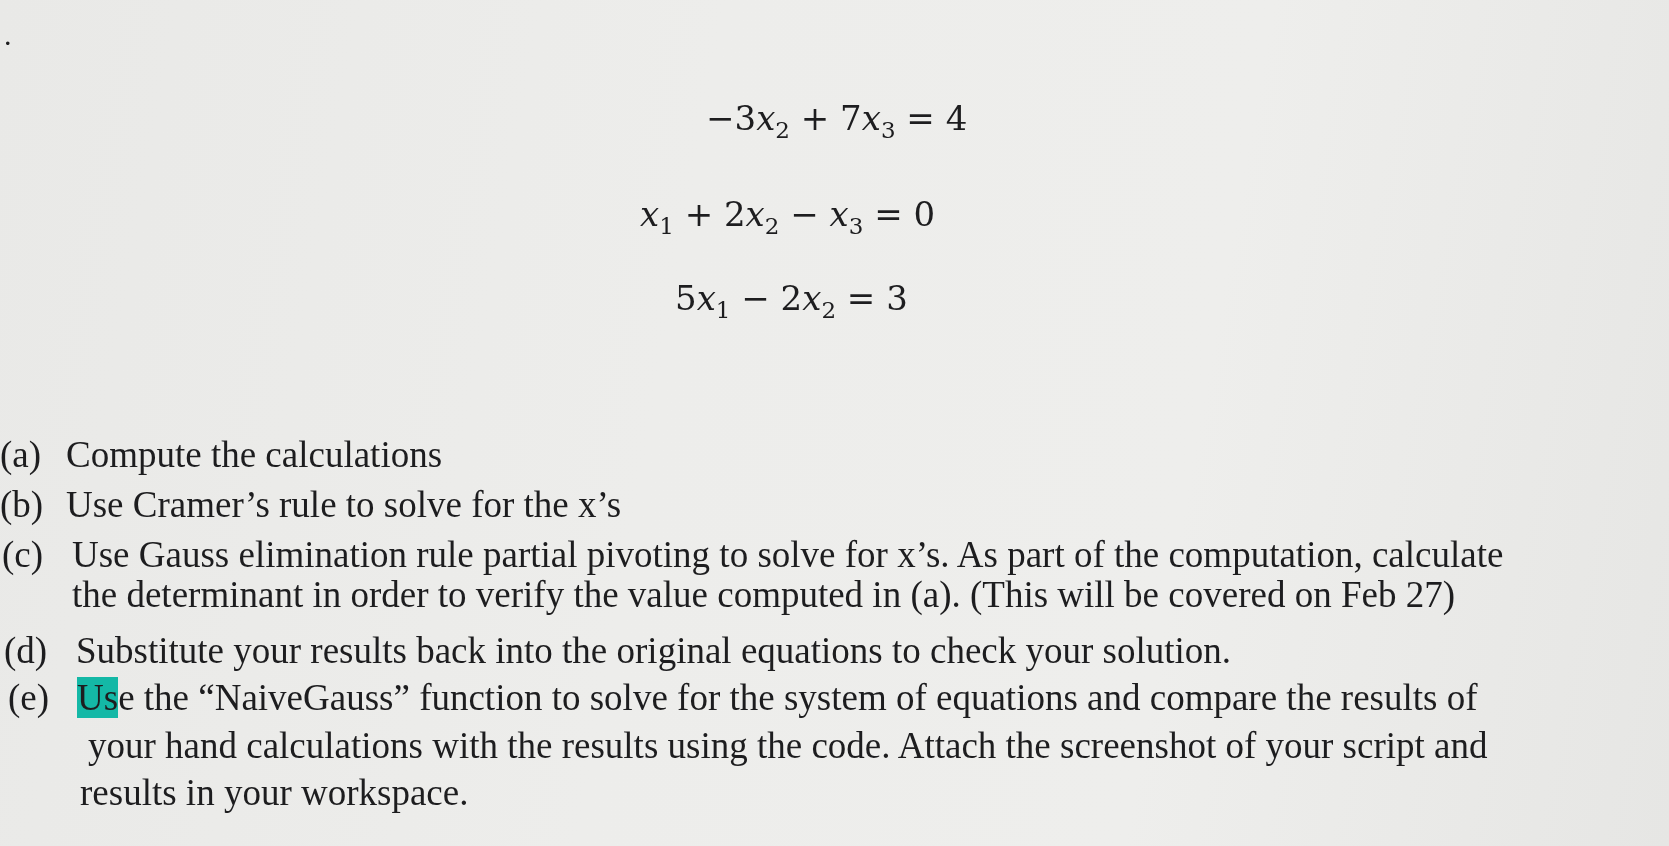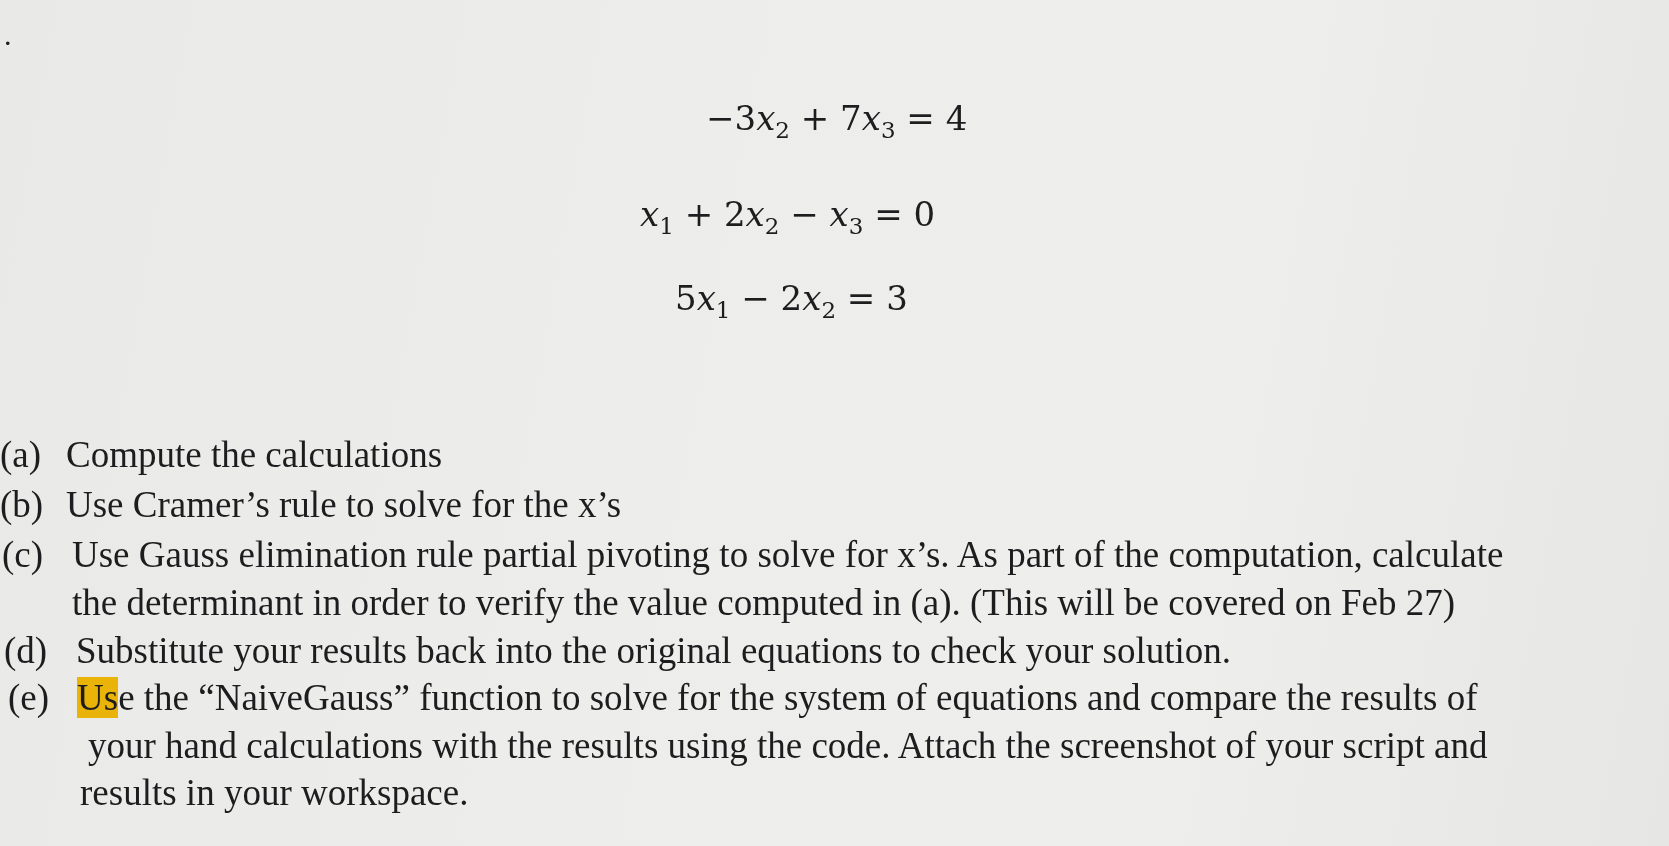--- a/index.html
+++ b/index.html
@@ -20,21 +20,21 @@
   }
   .eq i { font-style: italic; }
   .eq sub { font-size: 23px; vertical-align: -8px; line-height: 0; }
   .eq1 { left: 658px; top: 0; margin-left: 48px; }
   .eq2 { left: 640px; top: 96px; }
   .eq3 { left: 675px; top: 180px; }
   .parts { position: absolute; left: 0; top: 430px; width: 1669px; }
   .part { position: absolute; font-size: 37px; line-height: 50px; white-space: nowrap; }
   .part .label { position: absolute; left: 0; }
   .part .text { position: absolute; white-space: nowrap; }
-  .hl { background: #eab308; }
+  .hl { background: #14b8a6; }
 </style>
 </head>
 <body>
 
 <div class="page">
   <span class="bullet-dot">.</span>
 
   <div class="equations">
     <div class="eq eq1"><span>−3</span><i>x</i><sub>2</sub><span> + 7</span><i>x</i><sub>3</sub><span> = 4</span></div>
     <div class="eq eq2"><i>x</i><sub>1</sub><span> + 2</span><i>x</i><sub>2</sub><span> − </span><i>x</i><sub>3</sub><span> = 0</span></div>
@@ -46,21 +46,21 @@
       <span class="label">(a)</span>
       <span class="text" style="left:66px;top:0;">Compute the calculations</span>
     </div>
     <div class="part" style="left:0;top:50px;">
       <span class="label">(b)</span>
       <span class="text" style="left:66px;top:0;">Use Cramer’s rule to solve for the x’s</span>
     </div>
     <div class="part" style="left:0;top:100px;">
       <span class="label" style="left:2px;">(c)</span>
       <span class="text" style="left:72px;top:0;">Use Gauss elimination rule partial pivoting to solve for x’s. As part of the computation, calculate</span>
-      <span class="text" style="left:72px;top:48px;">the determinant in order to verify the value computed in (a). (This will be covered on Feb 27)</span>
+      <span class="text" style="left:72px;top:40px;">the determinant in order to verify the value computed in (a). (This will be covered on Feb 27)</span>
     </div>
     <div class="part" style="left:0;top:196px;">
       <span class="label" style="left:4px;">(d)</span>
       <span class="text" style="left:76px;top:0;text-align:right;">Substitute your results back into the original equations to check your solution.</span>
     </div>
     <div class="part" style="left:0;top:243px;">
       <span class="label" style="left:8px;">(e)</span>
       <span class="text" style="left:77px;top:0;"><span class="hl">Us</span><span>e the “NaiveGauss” function to solve for the system of equations and compare the results of</span></span>
       <span class="text" style="left:88px;top:48px;">your hand calculations with the results using the code. Attach the screenshot of your script and</span>
       <span class="text" style="left:80px;top:95px;">results in your workspace.</span>

